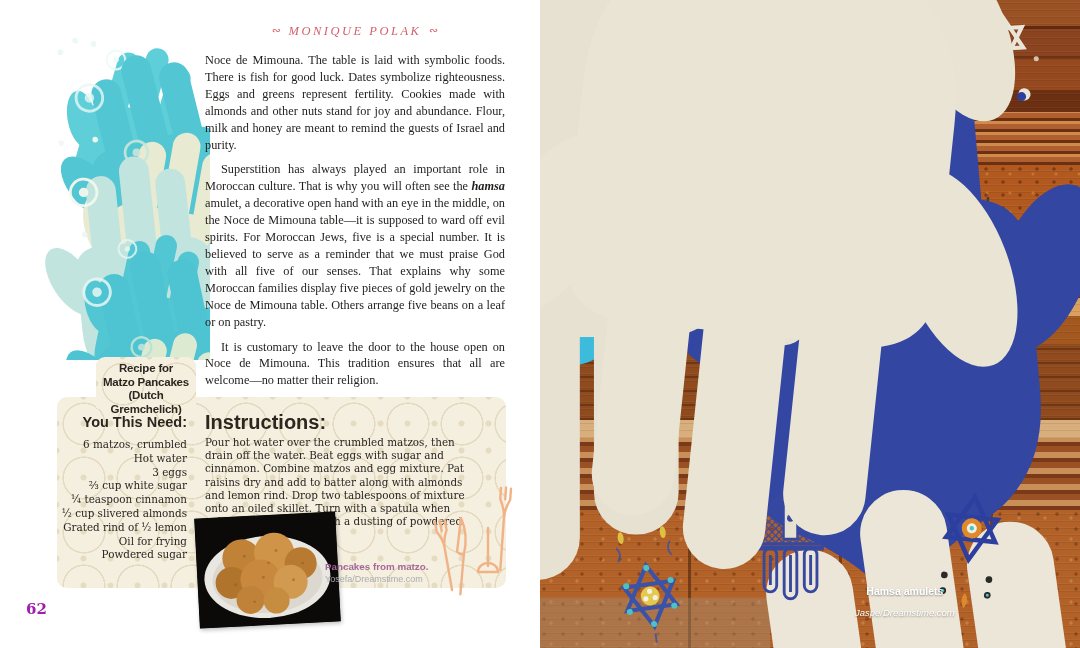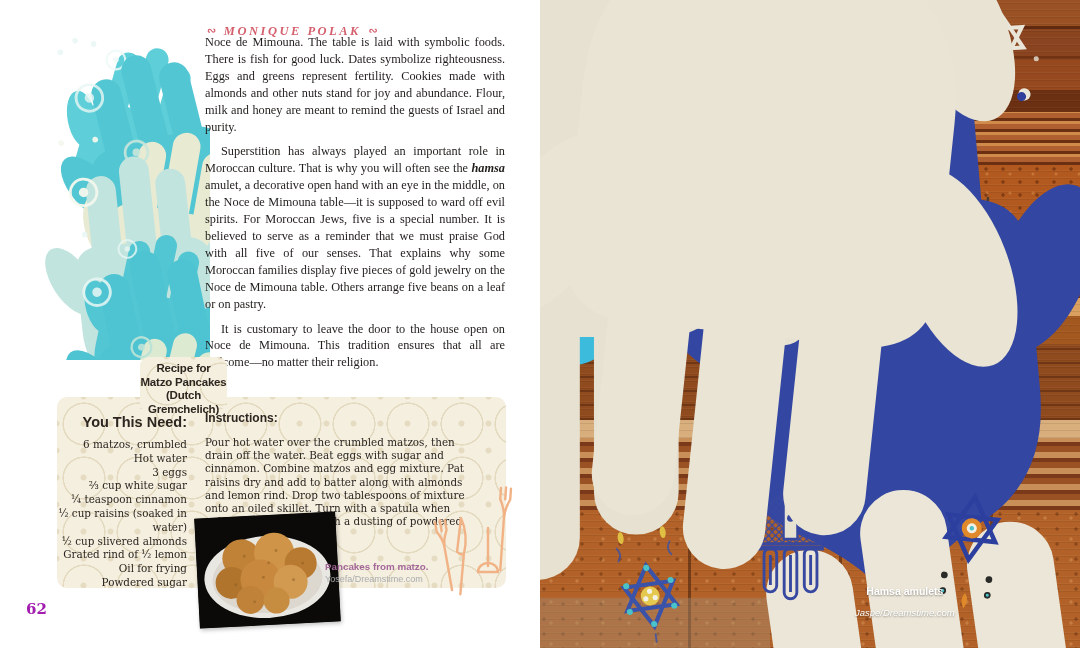--- a/index.html
+++ b/index.html
@@ -2,49 +2,49 @@
 <html><head>
 <meta charset="utf-8">
 <style>
   html,body{margin:0;padding:0;}
   body{width:1080px;height:648px;position:relative;overflow:hidden;background:#ffffff;
        font-family:"Liberation Serif",serif;-webkit-font-smoothing:antialiased;}
 
   
   .page-left{position:absolute;left:0;top:0;width:540px;height:648px;background:#fff;}
 
-  .author-header{position:absolute;left:205px;top:24px;width:300px;
-    color:#d5606d;font-style:italic;font-weight:bold;font-size:12.5px;letter-spacing:2.5px;}
+  .author-header{position:absolute;left:205px;top:24px;width:300px;text-align:center;
+    color:#d5606d;font-style:italic;font-weight:normal;font-size:12.5px;letter-spacing:2.5px;}
   .author-header .swirl{font-style:normal;letter-spacing:0;font-family:"DejaVu Sans",sans-serif;
     font-size:11px;position:relative;top:-1px;padding:0 2px;}
 
-  .article{position:absolute;left:205px;top:34px;width:300px;color:#201d1b;
+  .article{position:absolute;left:205px;top:52px;width:300px;color:#201d1b;
     font-size:12.3px;line-height:16.9px;}
   .article p{margin:0;text-align:justify;}
   .article p.ind{text-indent:16px;margin-top:8px;}
   .hamsa-word{font-weight:bold;font-style:italic;}
 
   
   .pat{background-color:#f5efdf;
     background-image:
       radial-gradient(circle, rgba(214,200,165,0) 52%, rgba(214,200,165,.55) 53% 56%, rgba(214,200,165,0) 57%),
       radial-gradient(circle, rgba(214,200,165,.5) 2.5px, rgba(214,200,165,0) 3.5px);
     background-size:54px 54px,27px 27px;background-position:0 0,13px 13px;}
 
-  .recipe-tab{position:absolute;left:96px;top:357px;width:87px;height:52px;
-    border-radius:9px 9px 0 0;z-index:3;text-align:center;padding-top:5px;box-sizing:border-box;margin-left:44px;}
+  .recipe-tab{position:absolute;left:96px;top:357px;width:100px;height:52px;
+    border-radius:9px 9px 0 0;z-index:3;text-align:center;padding-top:5px;box-sizing:border-box;}
   .recipe-panel{position:absolute;left:57px;top:397px;width:449px;height:191px;border-radius:10px;z-index:2;}
 
   .hand{font-family:"Liberation Sans",sans-serif;color:#2d2620;}
   .recipe-title{font-size:11.5px;line-height:13.5px;font-weight:bold;letter-spacing:-0.2px;}
   .need-heading{position:absolute;left:55px;top:414px;width:132px;text-align:right;
     font-size:14.5px;font-weight:bold;z-index:4;}
   .ingredients{position:absolute;left:40px;top:438px;width:147px;text-align:right;z-index:4;
     font-family:"DejaVu Serif",serif;font-size:10.4px;line-height:13.8px;color:#2a2521;}
-  .instr-heading{position:absolute;left:205px;top:411px;font-size:12px;font-weight:bold;z-index:4;}
+  .instr-heading{position:absolute;left:205px;top:411px;font-size:20px;font-weight:bold;z-index:4;}
   .instr-text{position:absolute;left:205px;top:436px;width:272px;z-index:4;
     font-family:"DejaVu Serif",serif;font-size:10.4px;line-height:13.2px;color:#2a2521;}
 
   .pancake-photo{position:absolute;left:197px;top:515px;width:141px;height:110px;
     transform:rotate(-3deg);z-index:5;background:#0b0a08;box-shadow:1px 2px 4px rgba(0,0,0,.25);}
   .pancake-caption{position:absolute;left:325px;top:561px;width:130px;z-index:6;
     font-family:"Liberation Sans",sans-serif;}
   .pancake-caption .t{color:#a4689b;font-weight:bold;font-size:9.8px;}
   .pancake-caption .c{color:#a9abae;font-size:9px;margin-top:2px;}
 
@@ -187,21 +187,20 @@
     <div class="hand recipe-title">(Dutch Gremchelich)</div>
   </div>
   <div class="recipe-panel pat"></div>
   <div class="need-heading hand">You This Need:</div>
   <div class="ingredients">
       <div>6 matzos, crumbled</div>
       <div>Hot water</div>
       <div>3 eggs</div>
       <div>⅔ cup white sugar</div>
       <div>¼ teaspoon cinnamon</div>
-      <div>½ cup raisins (soaked in water)</div>
       <div>½ cup slivered almonds</div>
       <div>Grated rind of ½ lemon</div>
       <div>Oil for frying</div>
       <div>Powdered sugar</div>
     </div>
   <div class="instr-heading hand">Instructions:</div>
   <div class="instr-text">Pour hot water over the crumbled matzos, then drain off the water. Beat eggs with sugar and cinnamon. Combine matzos and egg mixture. Pat raisins dry and add to batter along with almonds and lemon rind. Drop two tablespoons of mixture onto an oiled skillet. Turn with a spatula when golden brown. Serve with a dusting of powdered sugar.</div>
 
   <svg class="cutlery" viewBox="0 0 90 125" fill="none" stroke="#f1b285" stroke-width="2.4" stroke-linecap="round" stroke-linejoin="round">
     <g transform="translate(10,42) rotate(-10)">

